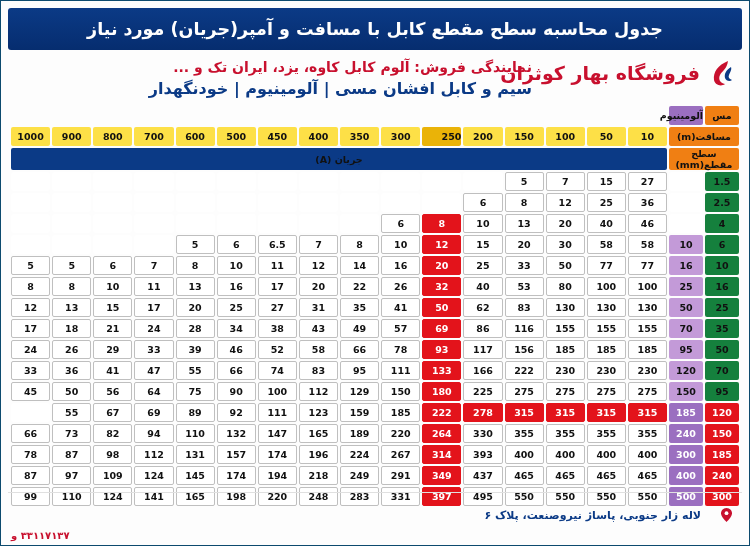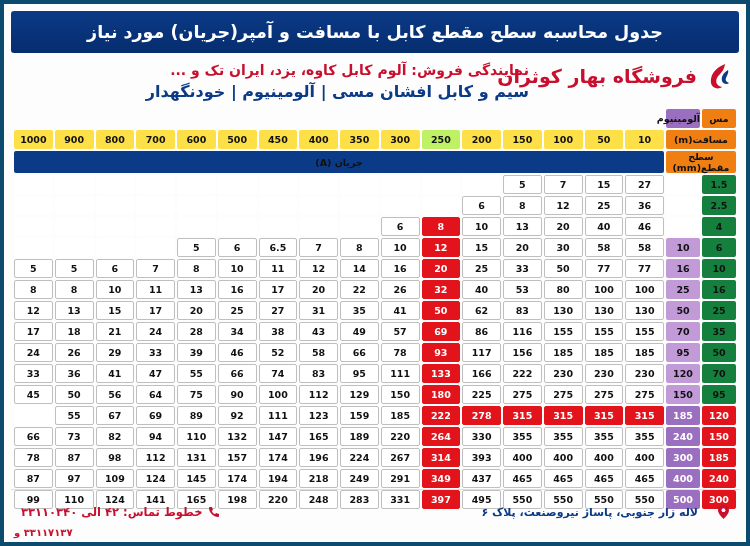--- a/index.html
+++ b/index.html
@@ -6,21 +6,21 @@
   body{
     width:750px;height:546px;
     background:#ffffff;
     font-family:"DejaVu Sans","Liberation Sans",sans-serif;
     overflow:hidden;
     position:relative;
   }
   .page{
     position:absolute;inset:0;
     background:#fdfdfd;
-    border:4px solid #0c4a6e;
+    border:1px solid #0c4a6e;
     box-sizing:border-box;
   }
   
   .title-bar{
     position:absolute;top:7px;left:7px;right:7px;height:42px;
     background:linear-gradient(180deg,#0b3a86 0%,#062d6f 100%);
     border-radius:3px;
     display:flex;align-items:center;justify-content:center;
   }
   .title-bar .title{
@@ -66,21 +66,21 @@
     border-radius:2px;
     font-weight:bold;
     color:#111;
     box-sizing:border-box;
   }
   .h-cu{background:#f07f13;color:#fff;font-size:8px;width:36px;}
   .h-al{background:#9b6fc0;color:#fff;font-size:8px;width:36px;}
   .h-mas{background:#f07f13;color:#fff;font-size:8px;}
   .h-sec{background:#f07f13;color:#fff;font-size:8px;}
   .h-num{background:#fde047;color:#fff;font-size:10px;font-weight:bold;}
-  .h-num.hot{background:#bef264;}
+  .h-num.hot{background:#eab308;text-align:right;}
   .amp-band{
     background:#0b3a86;color:#fff;font-size:9px;font-weight:bold;
     height:17px;border-radius:2px;
   }
   .c-cu{background:#15803d;color:#fff;font-size:9.5px;}
   .c-al{background:#c39ad8;color:#3a2050;font-size:9.5px;}
   .c-cu.big{background:#e3131b;color:#fff;}
   .c-al.big{background:#9b6fc0;color:#fff;}
   .cell{background:#ffffff;border:1px solid #bfbfbf;color:#111;}
   .cell.hot{background:#e3131b;color:#ffffff;border:1px solid #e3131b;}
@@ -499,24 +499,16 @@
   <div class="footer">
     <div class="addr">
       <span class="pin">
         <svg width="11" height="14" viewBox="0 0 11 14">
             <path d="M5.5 0 C2.5 0,0 2.4,0 5.3 C0 9,5.5 14,5.5 14 C5.5 14,11 9,11 5.3 C11 2.4,8.5 0,5.5 0 Z" fill="#c8102e"></path>
             <circle cx="5.5" cy="5.2" r="1.9" fill="#fff"></circle>
           </svg>
       </span>
       <span>لاله زار جنوبی، پاساژ نیروصنعت، پلاک ۶</span>
     </div>
-    <div class="phone">
-      <span class="tel-ico">
-        <svg width="12" height="12" viewBox="0 0 12 12">
-            <path d="M2 1 L4 1 L5 4 L3.7 5 C4.4 6.5,5.5 7.6,7 8.3 L8 7 L11 8 L11 10 C11 10.6,10.6 11,10 11 C5.6 11,1 6.4,1 2 C1 1.4,1.4 1,2 1 Z" fill="#c8102e"></path>
-          </svg>
-      </span>
-      <span>خطوط تماس: ۴۲ الی ۳۳۱۱۰۳۴۰</span>
-    </div>
   </div>
   <div class="phone2">۳۳۱۱۷۱۳۷ و</div>
 
 </div>
 
 </body></html>

